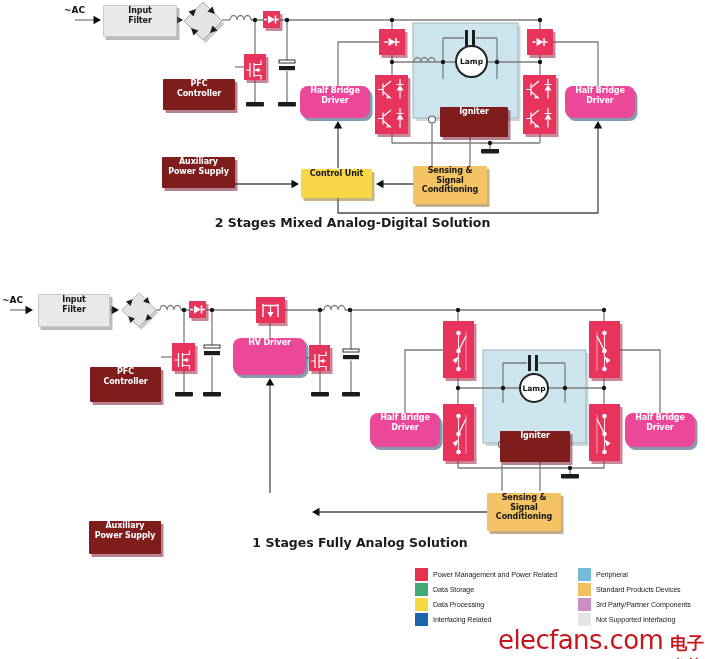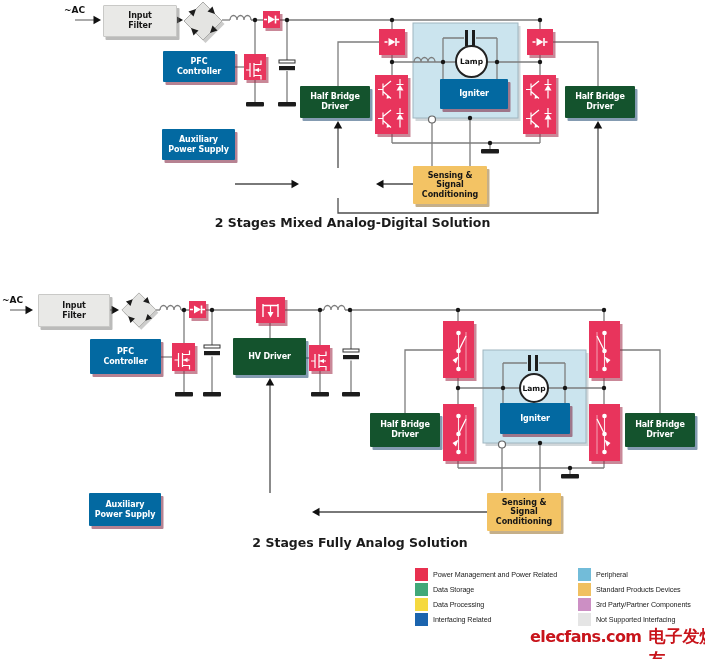--- a/index.html
+++ b/index.html
@@ -1,36 +1,36 @@
 <!DOCTYPE html>
 <html><head>
 <meta charset="utf-8">
 <style>
   html,body{margin:0;padding:0;background:#fff;}
   #stage{position:relative;width:705px;height:659px;background:#fff;overflow:hidden;
          font-family:"DejaVu Sans","Liberation Sans",sans-serif;padding-left:16px;}
   svg.layer{position:absolute;left:0;top:0;}
-  .box{position:absolute;display:flex;align-items:center;justify-content:center;text-align:center;
+  .box{position:absolute;display:flex;align-items:flex-start;justify-content:center;text-align:center;
        font-weight:bold;font-size:8px;line-height:1.2;letter-spacing:-.1px;border-radius:1px;}
   .box span{white-space:pre-line;}
-  .red{background:#0369a1;color:#fff;box-shadow:2.5px 3px 0 rgba(122,28,56,.55);}
-  .blue{background:#14532d;color:#fff;box-shadow:2.5px 3px 0 rgba(10,56,100,.5);}
+  .red{background:#7f1d1d;color:#fff;box-shadow:2.5px 3px 0 rgba(122,28,56,.55);margin-top:28px;}
+  .blue{background:#ec4899;color:#fff;box-shadow:2.5px 3px 0 rgba(10,56,100,.5);border-radius:8px;}
   .yellow{background:#f8d847;color:#161616;box-shadow:2.5px 3px 0 rgba(150,120,30,.55);}
   .orange{background:#f3c364;color:#161616;box-shadow:2.5px 3px 0 rgba(150,110,40,.55);}
   .gray{background:#e9e9e7;color:#161616;border:1px solid #c9c9c7;box-shadow:2.5px 3px 0 rgba(120,120,118,.5);}
   .lamp{position:absolute;border-radius:50%;background:#fff;border:2px solid #222;box-sizing:border-box;
         display:flex;align-items:center;justify-content:center;font-weight:bold;font-size:7.5px;color:#111;}
   .title{position:absolute;font-weight:bold;font-size:12.5px;color:#1b1b1b;text-align:center;letter-spacing:0;}
   .ac{position:absolute;font-weight:bold;font-size:9px;color:#111;}
   .lrow{position:absolute;display:flex;align-items:center;gap:5px;}
   .sw{width:13px;height:13px;display:inline-block;}
   .ltxt{font-family:"Liberation Sans",sans-serif;font-size:7.2px;font-weight:normal;letter-spacing:-.1px;
         white-space:nowrap;color:#222;}
   .wm{position:absolute;display:flex;align-items:baseline;gap:7px;color:#c8141b;}
-  .wm-logo{font-size:16px;font-weight:bold;letter-spacing:-.6px;margin-left:32px;}
+  .wm-logo{font-size:26px;font-weight:normal;letter-spacing:-.6px;}
   .wm-cn{font-size:17px;font-weight:bold;}
 </style>
 </head>
 <body>
 
 <div id="stage">
 
 <svg class="layer" width="705" height="659" viewBox="0 0 705 659">
   <defs>
     <g id="gnd">
@@ -330,20 +330,23 @@
 Power Supply</span>
     </div>
 <div class="box blue" style="left:300px;top:86px;width:70px;height:32px">
       <span>Half Bridge
 Driver</span>
     </div>
 <div class="box blue" style="left:565px;top:86px;width:70px;height:32px">
       <span>Half Bridge
 Driver</span>
     </div>
+<div class="box yellow" style="left:301px;top:169px;width:71px;height:29px">
+      <span>Control Unit</span>
+    </div>
 <div class="box orange" style="left:413px;top:166px;width:74px;height:38px">
       <span>Sensing &amp;
 Signal
 Conditioning</span>
     </div>
 <div class="box red" style="left:440px;top:79px;width:68px;height:30px">
       <span>Igniter</span>
     </div>
 <div class="lamp" style="left:455px;top:45px;width:33px;height:33px">
       <span>Lamp</span>
@@ -378,21 +381,21 @@
       <span>Sensing &amp;
 Signal
 Conditioning</span>
     </div>
 <div class="box red" style="left:500px;top:403px;width:70px;height:31px">
       <span>Igniter</span>
     </div>
 <div class="lamp" style="left:519px;top:373px;width:30px;height:30px">
       <span>Lamp</span>
     </div>
-<div class="title" style="left:130px;top:535px;width:460px">2 Stages Fully Analog Solution</div>
+<div class="title" style="left:130px;top:535px;width:460px">1 Stages Fully Analog Solution</div>
 
 <div>
   <div class="lrow" style="left:415px;top:568px">
         <span class="sw" style="background: rgb(232, 48, 79);"></span>
         <span class="ltxt">Power Management and Power Related</span>
       </div>
   <div class="lrow" style="left:415px;top:583px">
         <span class="sw" style="background: rgb(65, 168, 120);"></span>
         <span class="ltxt">Data Storage</span>
       </div>

